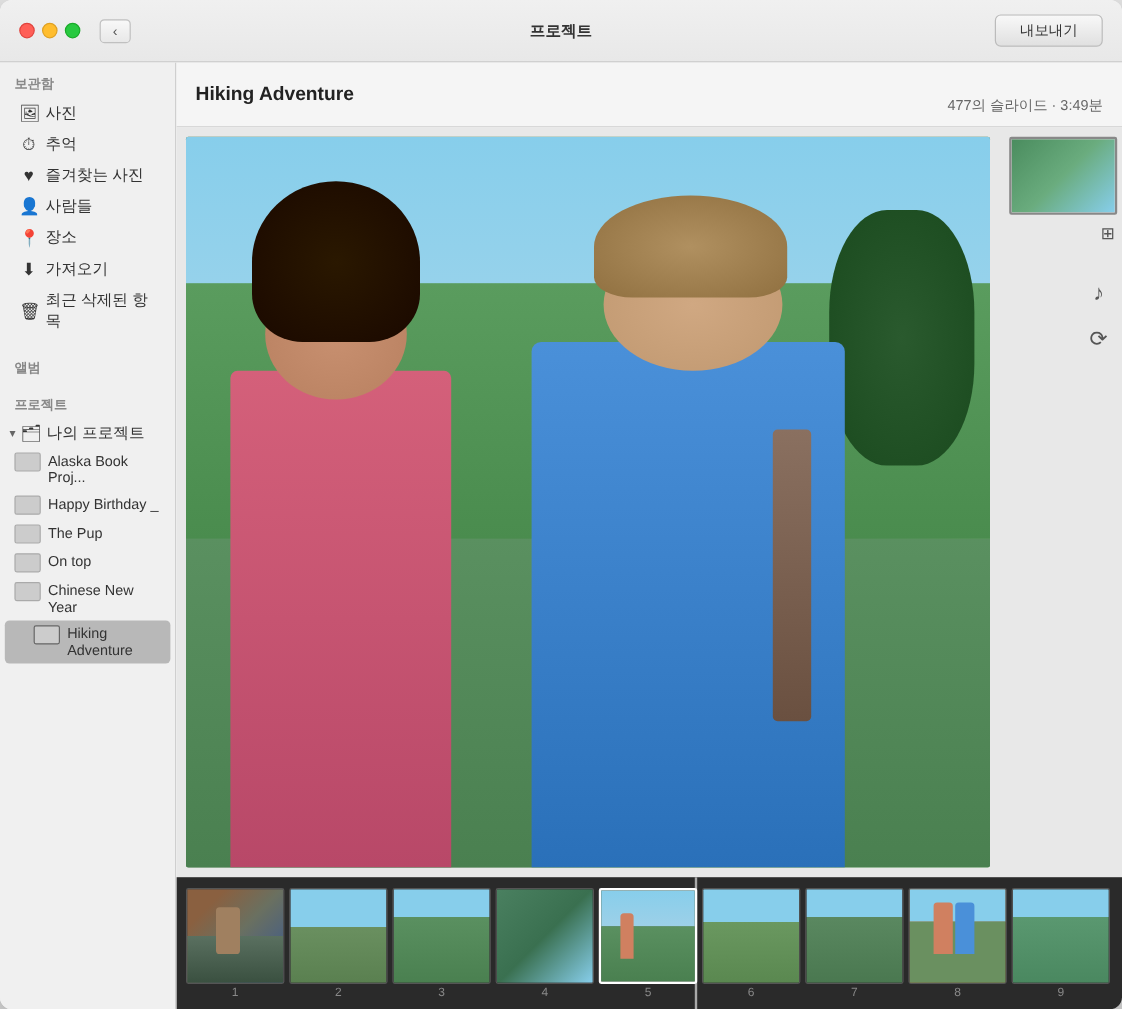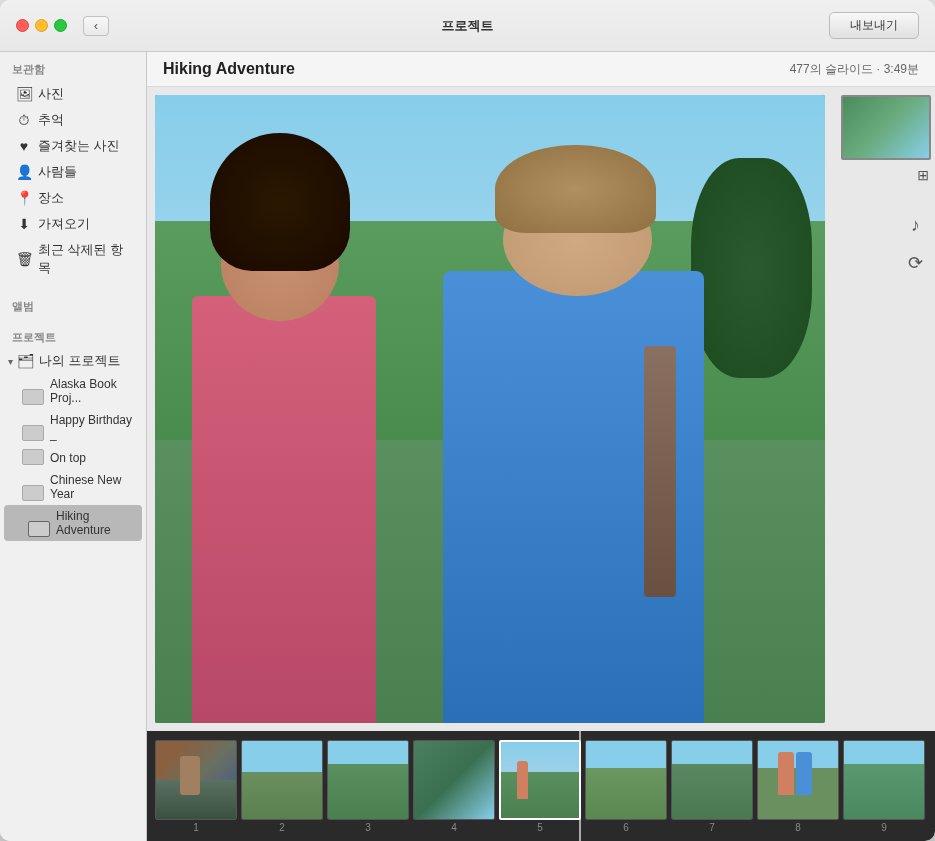--- a/index.html
+++ b/index.html
@@ -139,22 +139,22 @@
       align-items: center;
       padding: 3px 8px;
       font-size: 13px;
       color: #333;
       cursor: pointer;
       gap: 4px;
     }
     .project-group-label .arrow { font-size: 10px; color: #666; }
     .project-item {
       display: flex;
-      align-items: flex-end;
-      padding: 4px 8px 4px 22px;
+      align-items: flex-start;
+      padding: 4px 8px 4px 12px;
       font-size: 12px;
       color: #333;
       cursor: pointer;
       gap: 6px;
     }
     .project-item.active {
       background: #b8b8b8;
       border-radius: 4px;
       margin: 0 4px;
       padding-left: 24px;
@@ -187,20 +187,21 @@
       flex-shrink: 0;
     }
     .project-title {
       font-size: 16px;
       font-weight: 600;
       color: #222;
     }
     .project-meta {
       font-size: 12px;
       color: #666;
+      margin-top: 20px;
     }
 
     
     .preview-area {
       flex: 1;
       display: flex;
       position: relative;
       overflow: hidden;
       background: #e8e8e8;
     }
@@ -407,20 +408,24 @@
         <div class="project-item">
           <div class="project-thumb"></div>
           <span>Alaska Book Proj...</span>
         </div>
         <div class="project-item">
           <div class="project-thumb"></div>
           <span>Happy Birthday _</span>
         </div>
         <div class="project-item">
           <div class="project-thumb"></div>
+          <span>The Pup</span>
+        </div>
+        <div class="project-item">
+          <div class="project-thumb"></div>
           <span>On top</span>
         </div>
         <div class="project-item">
           <div class="project-thumb"></div>
           <span>Chinese New Year</span>
         </div>
         <div class="project-item active">
           <div class="project-thumb" style="border-color:#666;"></div>
           <span>Hiking Adventure</span>
         </div>

